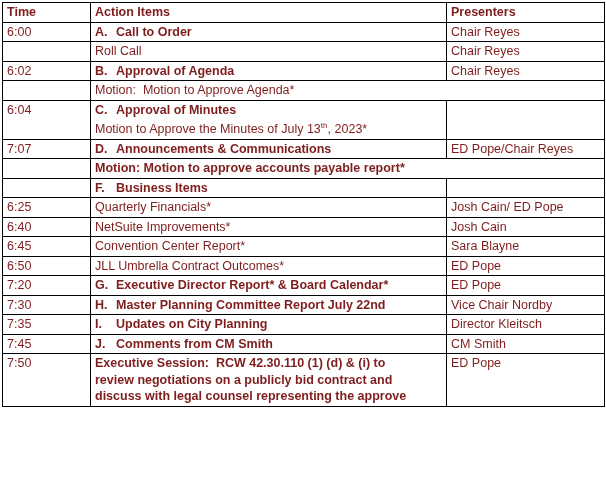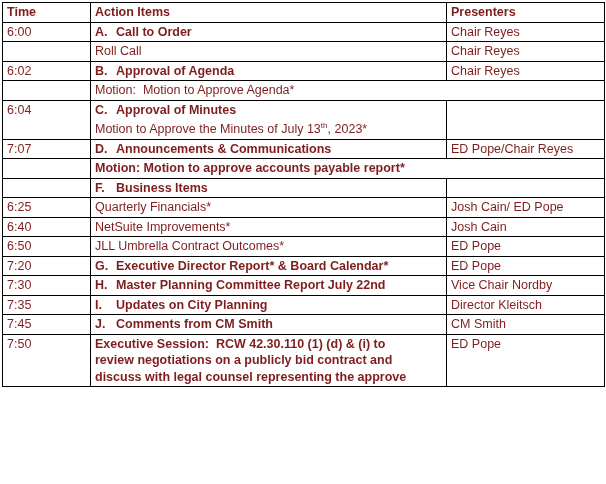--- a/index.html
+++ b/index.html
@@ -129,20 +129,27 @@
         <td>Josh Cain/ ED Pope</td>
       </tr>
       <tr>
         <td>6:40</td>
         <td>
           <p>NetSuite Improvements*</p>
         </td>
         <td>Josh Cain</td>
       </tr>
       <tr>
+        <td>6:45</td>
+        <td>
+          <p>Convention Center Report*</p>
+        </td>
+        <td>Sara Blayne</td>
+      </tr>
+      <tr>
         <td>6:50</td>
         <td>
           <p>JLL Umbrella Contract Outcomes*</p>
         </td>
         <td>ED Pope</td>
       </tr>
       <tr>
         <td>7:20</td>
         <td>
           <p class="b letter-par"><span class="letter">G.</span>Executive Director Report* &amp; Board Calendar*</p>

